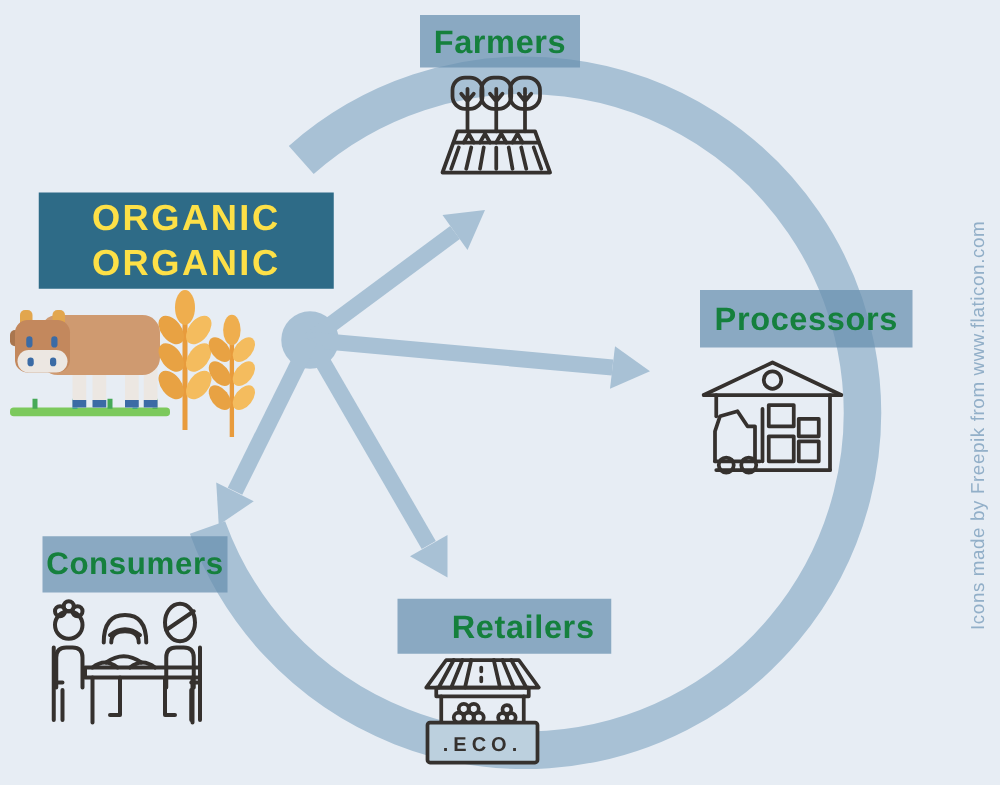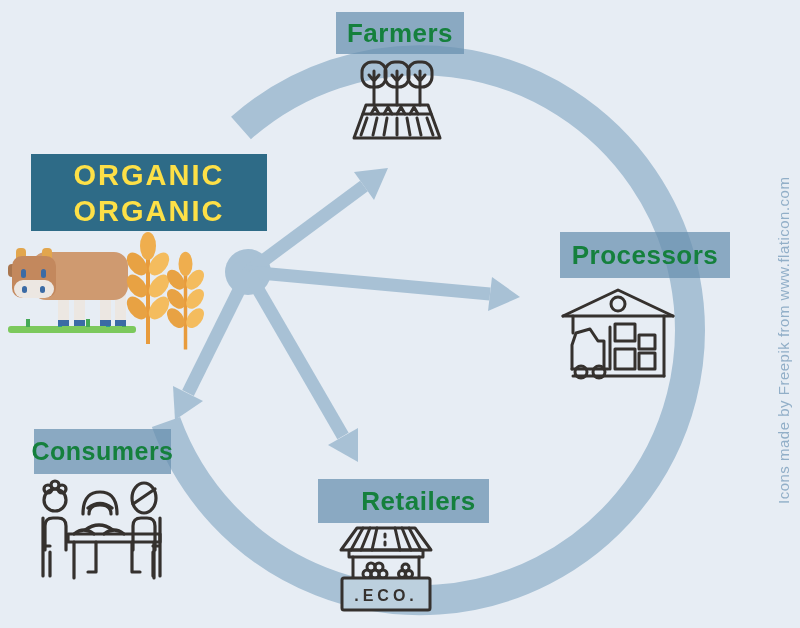--- a/index.html
+++ b/index.html
@@ -12,21 +12,21 @@
   .layer{position:absolute;left:0;top:0;}
   
   .node-label{
     position:absolute;display:flex;align-items:center;justify-content:center;
     background:rgba(102,143,175,0.72);
     color:#15803d;font-weight:bold;letter-spacing:0.5px;
     z-index:3;
   }
   #lbl-farmers   {left:336px;top:12px;width:128px;height:42px;font-size:26px;}
   #lbl-processors{left:532px;top:232px;width:170px;height:46px;font-size:26px;margin-left:28px;}
-  #lbl-consumers {left:34px;top:429px;width:137px;height:45px;font-size:25px;}
+  #lbl-consumers {left:34px;top:429px;width:148px;height:45px;font-size:25px;}
   #lbl-retailers {left:318px;top:479px;width:141px;height:44px;font-size:26px;padding-left:30px;}
   #center-box{
     position:absolute;left:31px;top:154px;width:236px;height:77px;
     background:#2e6b87;color:#fde047;z-index:3;
     display:flex;flex-direction:column;align-items:center;justify-content:center;
     font-size:29px;font-weight:bold;letter-spacing:2px;line-height:36px;
   }
   
   .icon{position:absolute;z-index:4;}
   #icon-farm     {left:351px;top:57px;}

